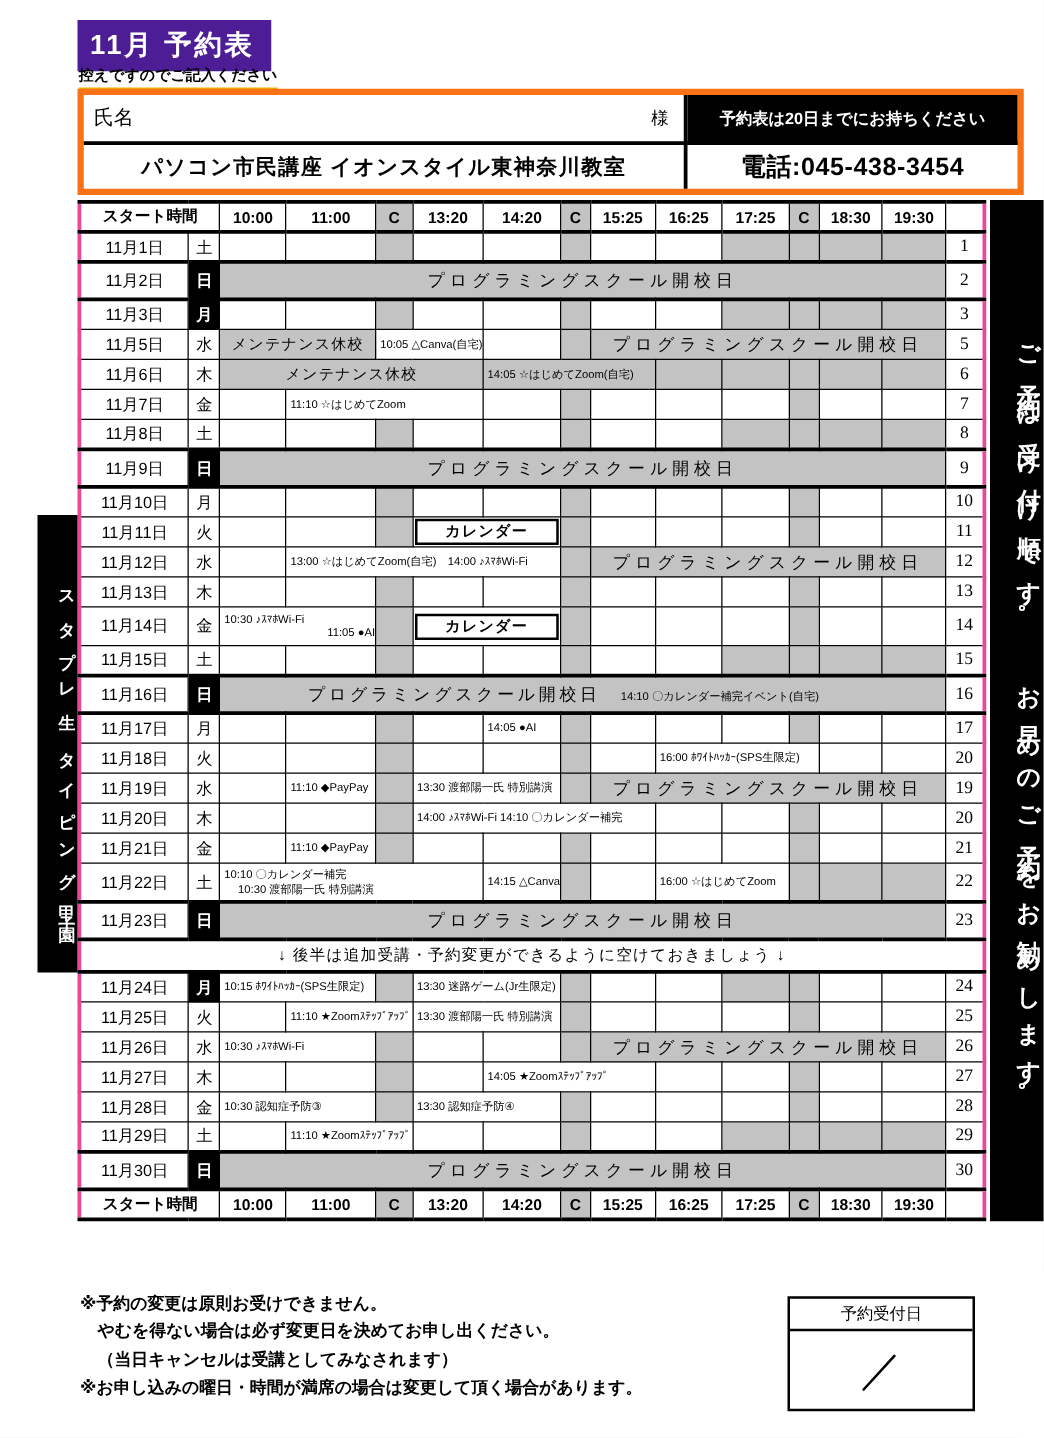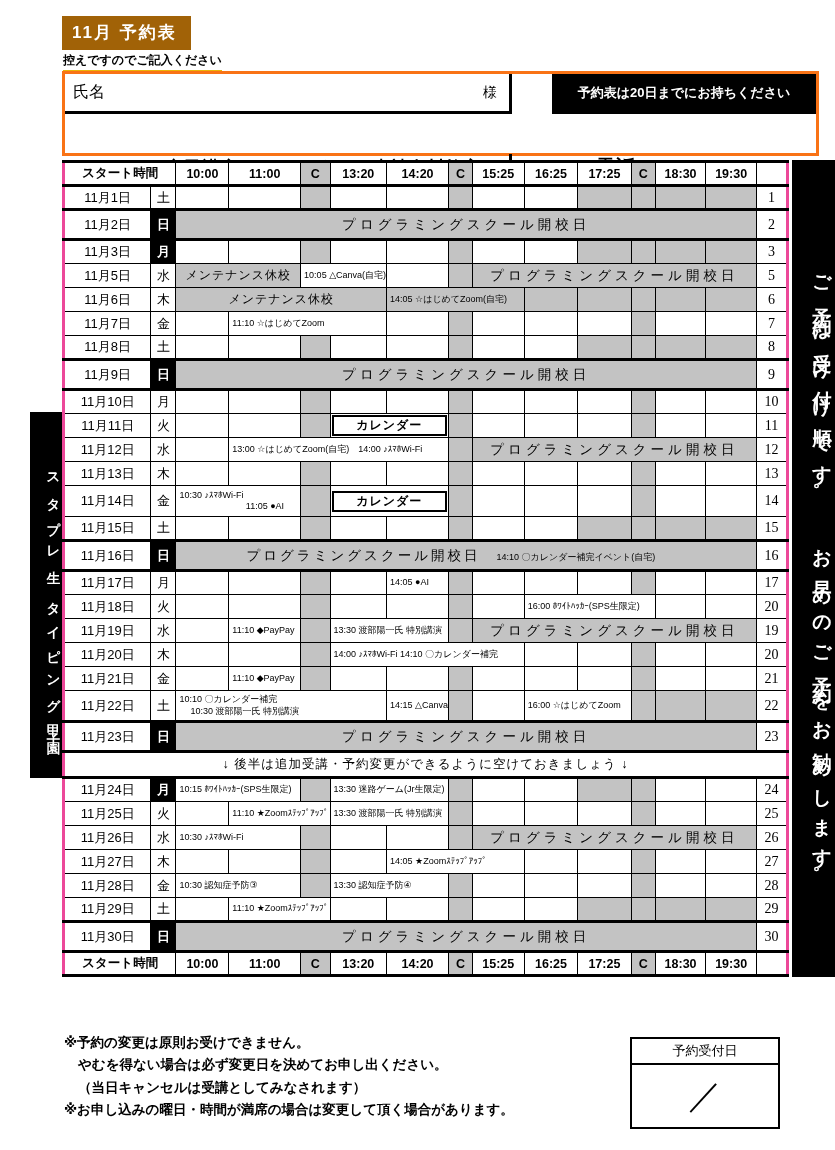--- a/index.html
+++ b/index.html
@@ -1,26 +1,26 @@
 <!DOCTYPE html>
 <html><head>
 <meta charset="utf-8">
 <style>
   * { margin:0; padding:0; box-sizing:border-box; }
   body { background:#e8e8e8; font-family:"Liberation Sans","DejaVu Sans",sans-serif; }
   #page { position:relative; width:835px; height:1150px; background:#ffffff; margin:0 auto; overflow:hidden; color:#000; }
 
   
-  .title-box { position:absolute; left:62px; top:16px; background:#a16207; color:#fff;
-    font-size:17px; font-weight:bold; padding:5px 14px 6px 10px; letter-spacing:2px; }
+  .title-box { position:absolute; left:62px; top:16px; background:#4c1d95; color:#fff;
+    font-size:22px; font-weight:bold; padding:5px 14px 6px 10px; letter-spacing:2px; }
   .subtitle { position:absolute; left:63px; top:52px; font-size:12px; font-weight:bold;
     border-bottom:2px solid #eab308; padding-bottom:1px; }
 
   .info-box { position:absolute; left:62px; top:71px; width:757px; height:85px;
-    border:3px solid #f97316; display:grid; grid-template-columns:1fr 264px; grid-template-rows:40px 1fr;gap:40px; }
+    border:5px solid #f97316; display:grid; grid-template-columns:1fr 264px; grid-template-rows:40px 1fr; }
   .name-row { border-bottom:3px solid #000; border-right:3px solid #000; display:flex;
     align-items:center; padding:0 8px; }
   .name-label { font-size:16px; }
   .honorific { margin-left:auto; font-size:14px; padding-right:4px; }
   .notice-cell { background:#000; color:#ffffff; border-bottom:3px solid #000; display:flex;
     align-items:center; justify-content:center; font-size:13px; font-weight:bold; white-space:nowrap; }
   .school-cell { border-right:3px solid #000; display:flex; align-items:center; justify-content:center;
     font-size:17px; font-weight:bold; letter-spacing:1px; white-space:nowrap; }
   .phone-cell { display:flex; align-items:center; justify-content:center; font-size:20px;
     font-weight:bold; letter-spacing:0.5px; white-space:nowrap; }
@@ -38,21 +38,21 @@
   .num { font-family:"Liberation Serif","DejaVu Serif",serif; font-size:14px; text-align:center; }
   .small { font-size:9px; white-space:nowrap; line-height:1.25; }
   .mid { font-size:12px; letter-spacing:1px; }
   .big { font-size:13.5px; letter-spacing:4px; white-space:nowrap; }
   .al { text-align:left; padding-left:3px; }
   .ac { text-align:center; }
   .ar { text-align:right; padding-right:4px; }
   .txt { position:relative; z-index:3; }
   .ln { position:relative; z-index:3; white-space:nowrap; }
   .ln.al { text-align:left; padding-left:3px; }
-  .ln.ar { text-align:right; padding-right:16px; }
+  .ln.ar { text-align:right; padding-right:0; }
   .ln.ind { padding-left:14px; }
   td.boxwrap { padding:0; }
   .box { border:2.5px solid #000; background:#fff; font-weight:bold; font-size:12px;
     text-align:center; margin:1px 1px; line-height:17px; letter-spacing:1px; position:relative; z-index:4; }
   td.mixed { text-align:left; padding-left:70px; white-space:nowrap; }
   td.mixed .bigtxt { font-size:13.5px; letter-spacing:3px; }
   td.mixed .sub { font-size:9px; margin-left:16px; }
   tr.sep-row td { font-size:12.5px; text-align:center; letter-spacing:1px; background:#fff; }
 
   .right-banner { background:#000; color:#fff; width:43px; margin-left:3px;

